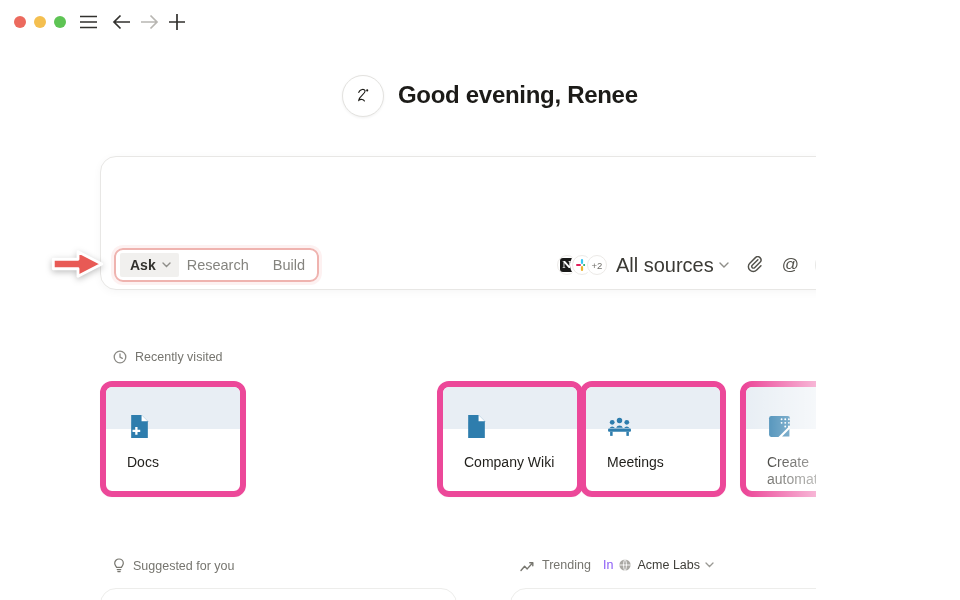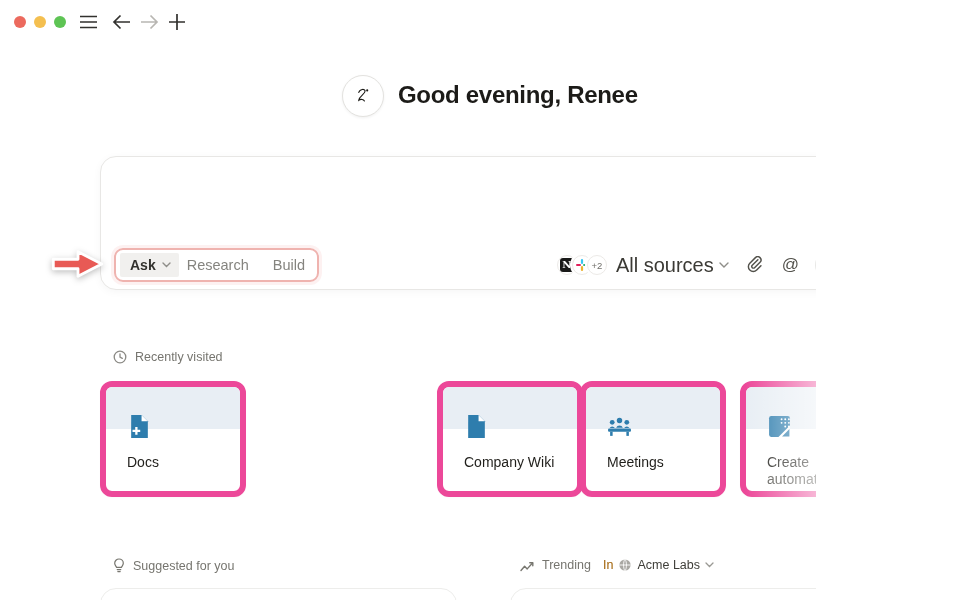--- a/index.html
+++ b/index.html
@@ -66,21 +66,21 @@
     color:#201f1b; line-height:17px; }
   .rcard .clabel .faded { color:#55544f; }
   .fade-overlay { position:absolute; left:745px; top:374px; width:215px; height:132px;
     background:linear-gradient(90deg, rgba(255,255,255,0) 0%, rgba(255,255,255,0.88) 48%, #ffffff 78%);
     pointer-events:none; }
 
   
   .sug-head { left:113px; top:558px; }
   .trend-head { left:520px; top:558px; }
   .scope-row { position:absolute; right:102px; top:558px; display:flex; align-items:center; gap:5px; cursor:pointer; }
-  .scope-row .pre { font-size:12.5px; color:#a16207; }
+  .scope-row .pre { font-size:12.5px; color:#8b5cf6; }
   .scope-row .name { font-size:12.5px; font-weight:500; color:#3f3e39; }
   .stub { position:absolute; top:588px; height:30px; background:#fff;
     border:1px solid #ededeb; border-radius:16px 16px 0 0; }
   .stub.left { left:100px; width:357px; }
   .stub.right { left:510px; width:350px; }
   .help-btn { position:absolute; left:906px; top:547px; width:38px; height:38px; border-radius:50%;
     background:#fff; border:1px solid #e9e8e5; box-shadow:0 2px 8px rgba(0,0,0,0.10);
     display:flex; align-items:center; justify-content:center; cursor:pointer;
     font-size:16px; font-weight:600; color:#403f3a; z-index:5; }
 </style>

